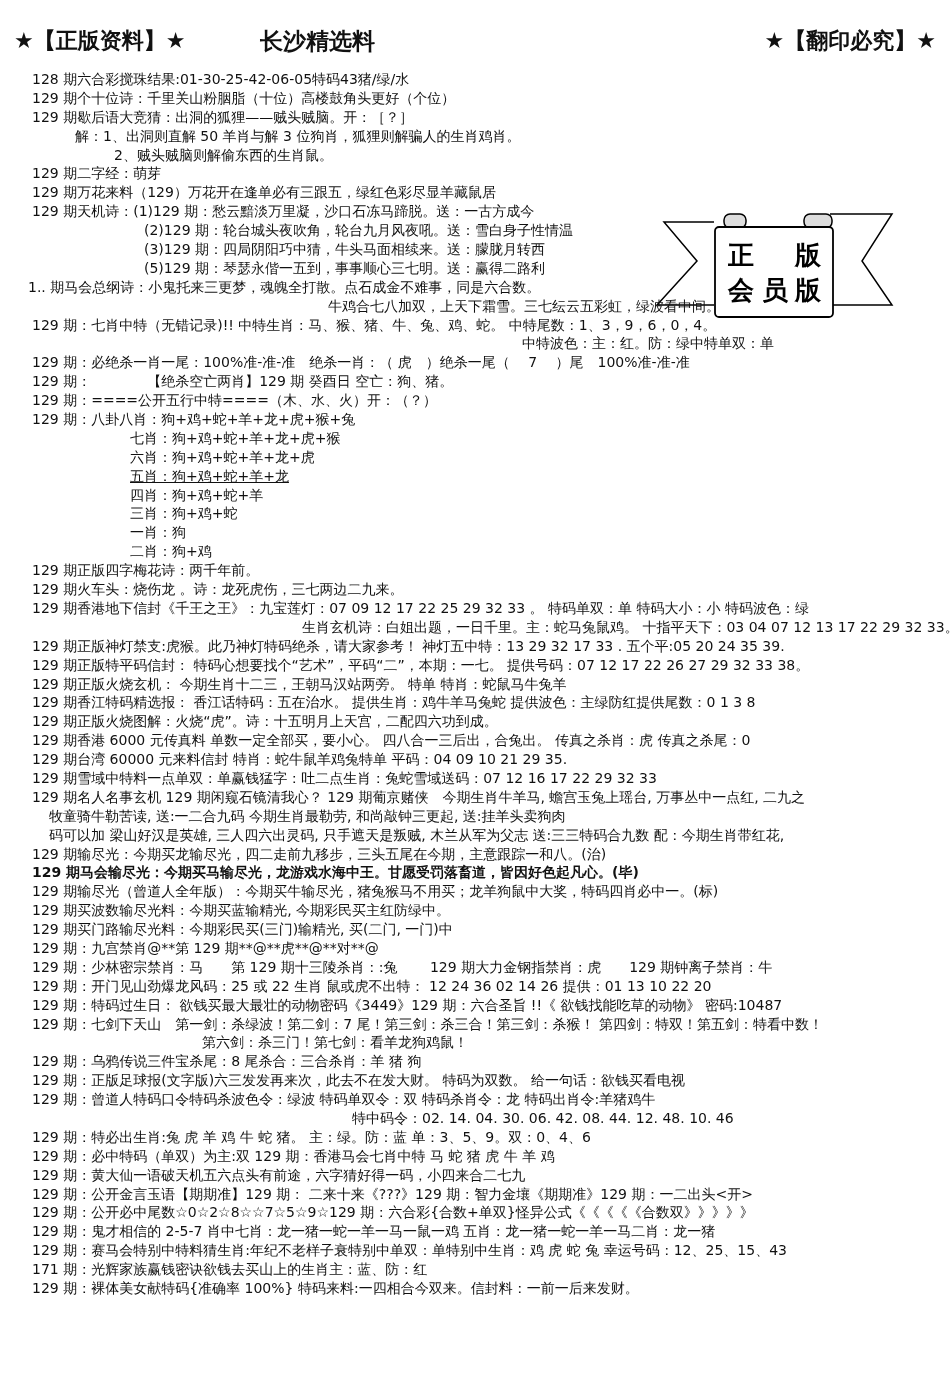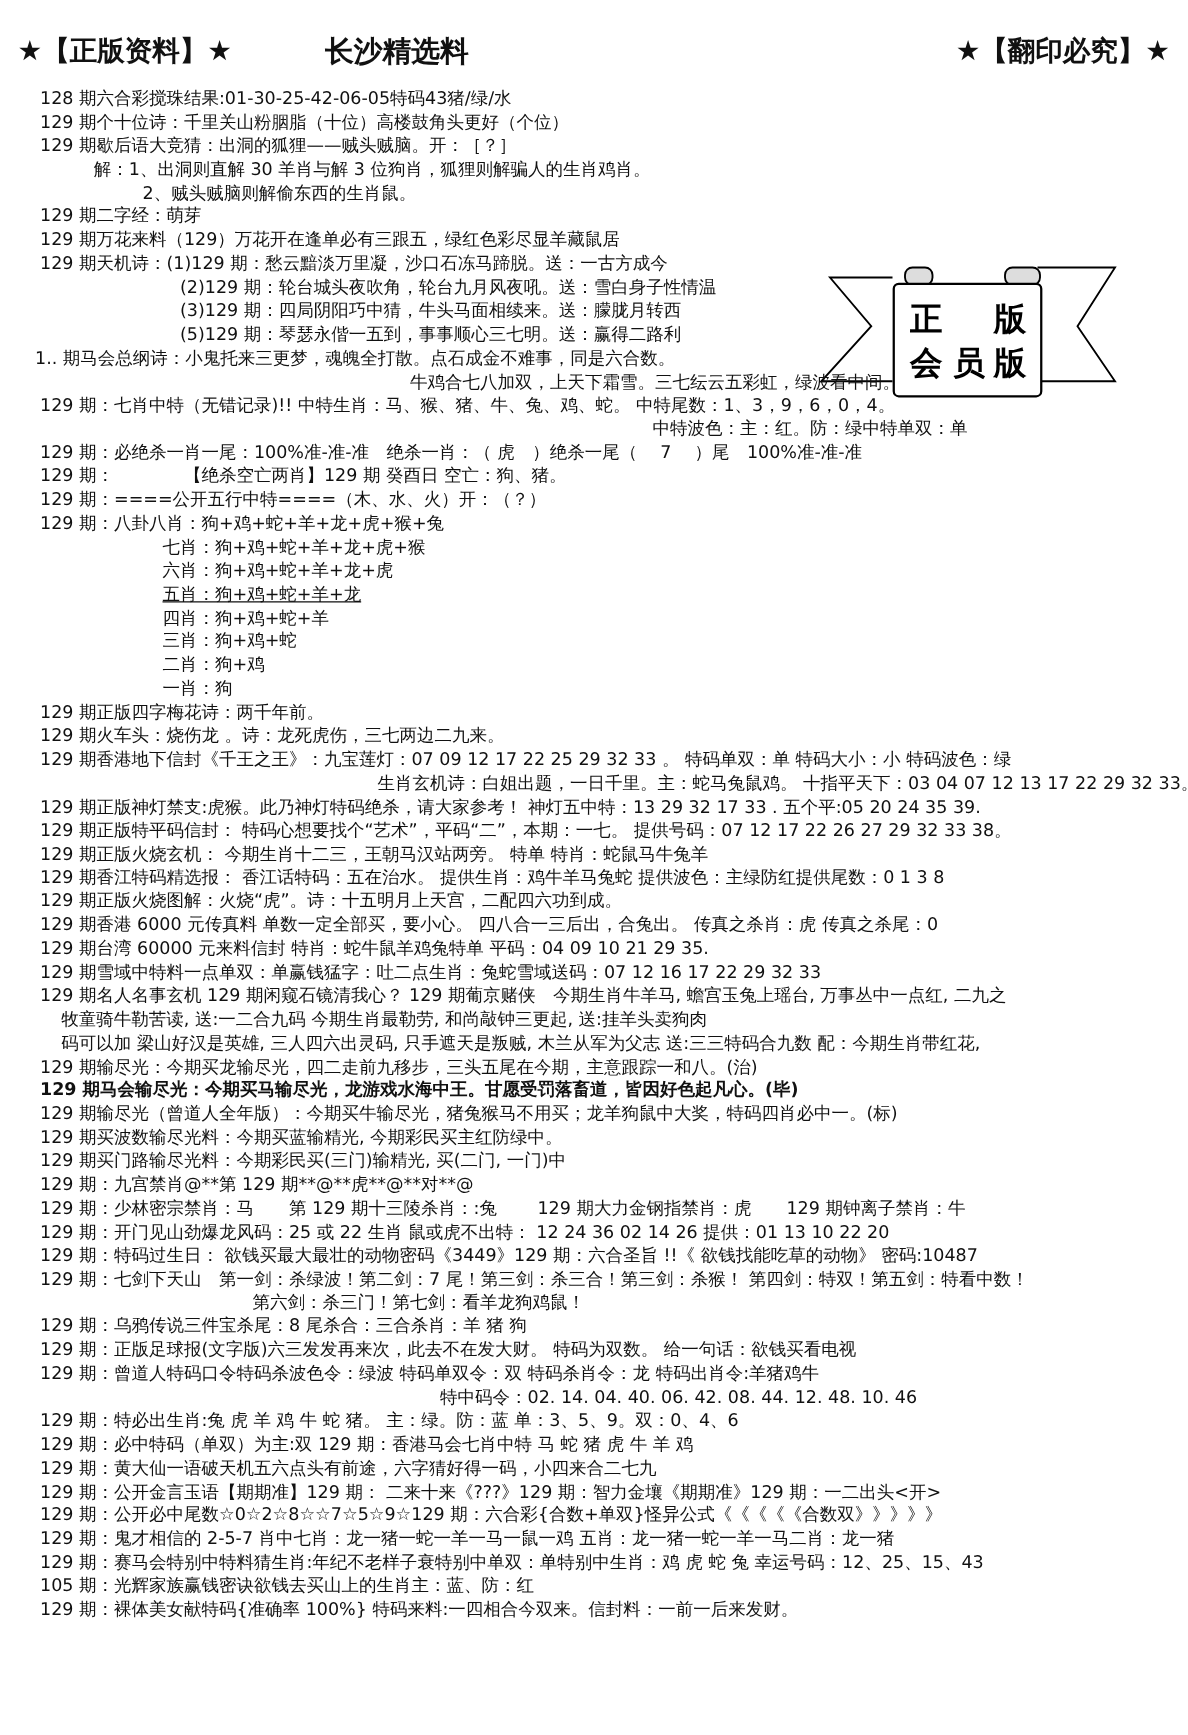--- a/index.html
+++ b/index.html
@@ -54,43 +54,43 @@
   <span class="txt" style="left:143px; top:48px;">版</span>
   <span class="txt" style="left:76px; top:83px;">会</span>
   <span class="txt" style="left:110px; top:83px;">员</span>
   <span class="txt" style="left:143px; top:83px;">版</span>
 </div>
 
 <div class="content" id="content">
     <div class="line" style="padding-left: 0px;">128 期六合彩搅珠结果:01-30-25-42-06-05特码43猪/绿/水</div>
     <div class="line" style="padding-left: 0px;">129 期个十位诗：千里关山粉胭脂（十位）高楼鼓角头更好（个位）</div>
     <div class="line" style="padding-left: 0px;">129 期歇后语大竞猜：出洞的狐狸——贼头贼脑。开：［？］</div>
-    <div class="line" style="padding-left: 43px;">解：1、出洞则直解 30 羊肖与解 3 位狗肖，狐狸则解骗人的生肖鸡肖。</div>
+    <div class="line" style="padding-left: 43px;">解：1、出洞则直解 50 羊肖与解 3 位狗肖，狐狸则解骗人的生肖鸡肖。</div>
     <div class="line" style="padding-left: 82px;">2、贼头贼脑则解偷东西的生肖鼠。</div>
     <div class="line" style="padding-left: 0px;">129 期二字经：萌芽</div>
     <div class="line" style="padding-left: 0px;">129 期万花来料（129）万花开在逢单必有三跟五，绿红色彩尽显羊藏鼠居</div>
     <div class="line" style="padding-left: 0px;">129 期天机诗：(1)129 期：愁云黯淡万里凝，沙口石冻马蹄脱。送：一古方成今</div>
     <div class="line" style="padding-left: 112px;">(2)129 期：轮台城头夜吹角，轮台九月风夜吼。送：雪白身子性情温</div>
     <div class="line" style="padding-left: 112px;">(3)129 期：四局阴阳巧中猜，牛头马面相续来。送：朦胧月转西</div>
     <div class="line" style="padding-left: 112px;">(5)129 期：琴瑟永偕一五到，事事顺心三七明。送：赢得二路利</div>
     <div class="line" style="margin-left: -4px; padding-left: 0px;">1.. 期马会总纲诗：小鬼托来三更梦，魂魄全打散。点石成金不难事，同是六合数。</div>
     <div class="line" style="padding-left: 296px;">牛鸡合七八加双，上天下霜雪。三七纭云五彩虹，绿波看中间。</div>
     <div class="line" style="padding-left: 0px;">129 期：七肖中特（无错记录)!! 中特生肖：马、猴、猪、牛、兔、鸡、蛇。 中特尾数：1、3，9，6，0，4。</div>
     <div class="line" style="padding-left: 490px;">中特波色：主：红。防：绿中特单双：单</div>
     <div class="line" style="padding-left: 0px;">129 期：必绝杀一肖一尾：100%准-准-准　绝杀一肖：（ 虎　）绝杀一尾（　 7　 ）尾　100%准-准-准</div>
     <div class="line" style="padding-left: 0px;">129 期：　　　　【绝杀空亡两肖】129 期 癸酉日 空亡：狗、猪。</div>
     <div class="line" style="padding-left: 0px;">129 期：====公开五行中特====（木、水、火）开：（？）</div>
     <div class="line" style="padding-left: 0px;">129 期：八卦八肖：狗+鸡+蛇+羊+龙+虎+猴+兔</div>
     <div class="line" style="padding-left: 98px;">七肖：狗+鸡+蛇+羊+龙+虎+猴</div>
     <div class="line" style="padding-left: 98px;">六肖：狗+鸡+蛇+羊+龙+虎</div>
     <div class="line" style="padding-left: 98px; text-decoration: underline;">五肖：狗+鸡+蛇+羊+龙</div>
     <div class="line" style="padding-left: 98px;">四肖：狗+鸡+蛇+羊</div>
     <div class="line" style="padding-left: 98px;">三肖：狗+鸡+蛇</div>
+    <div class="line" style="padding-left: 98px;">一肖：狗</div>
     <div class="line" style="padding-left: 98px;">二肖：狗+鸡</div>
-    <div class="line" style="padding-left: 98px;">一肖：狗</div>
     <div class="line" style="padding-left: 0px;">129 期正版四字梅花诗：两千年前。</div>
     <div class="line" style="padding-left: 0px;">129 期火车头：烧伤龙 。诗：龙死虎伤，三七两边二九来。</div>
     <div class="line" style="padding-left: 0px;">129 期香港地下信封《千王之王》：九宝莲灯：07 09 12 17 22 25 29 32 33 。 特码单双：单 特码大小：小 特码波色：绿</div>
     <div class="line" style="padding-left: 270px;">生肖玄机诗：白姐出题，一日千里。主：蛇马兔鼠鸡。 十指平天下：03 04 07 12 13 17 22 29 32 33。</div>
     <div class="line" style="padding-left: 0px;">129 期正版神灯禁支:虎猴。此乃神灯特码绝杀，请大家参考！ 神灯五中特：13 29 32 17 33 . 五个平:05 20 24 35 39.</div>
     <div class="line" style="padding-left: 0px;">129 期正版特平码信封： 特码心想要找个“艺术”，平码“二”，本期：一七。 提供号码：07 12 17 22 26 27 29 32 33 38。</div>
     <div class="line" style="padding-left: 0px;">129 期正版火烧玄机： 今期生肖十二三，王朝马汉站两旁。 特单 特肖：蛇鼠马牛兔羊</div>
     <div class="line" style="padding-left: 0px;">129 期香江特码精选报： 香江话特码：五在治水。 提供生肖：鸡牛羊马兔蛇 提供波色：主绿防红提供尾数：0 1 3 8</div>
     <div class="line" style="padding-left: 0px;">129 期正版火烧图解：火烧“虎”。诗：十五明月上天宫，二配四六功到成。</div>
     <div class="line" style="padding-left: 0px;">129 期香港 6000 元传真料 单数一定全部买，要小心。 四八合一三后出，合兔出。 传真之杀肖：虎 传真之杀尾：0</div>
@@ -106,23 +106,23 @@
     <div class="line" style="padding-left: 0px;">129 期买门路输尽光料：今期彩民买(三门)输精光, 买(二门, 一门)中</div>
     <div class="line" style="padding-left: 0px;">129 期：九宫禁肖@**第 129 期**@**虎**@**对**@</div>
     <div class="line" style="padding-left: 0px;">129 期：少林密宗禁肖：马　　第 129 期十三陵杀肖：:兔　　 129 期大力金钢指禁肖：虎　　129 期钟离子禁肖：牛</div>
     <div class="line" style="padding-left: 0px;">129 期：开门见山劲爆龙风码：25 或 22 生肖 鼠或虎不出特： 12 24 36 02 14 26 提供：01 13 10 22 20</div>
     <div class="line" style="padding-left: 0px;">129 期：特码过生日： 欲钱买最大最壮的动物密码《3449》129 期：六合圣旨 !!《 欲钱找能吃草的动物》 密码:10487</div>
     <div class="line" style="padding-left: 0px;">129 期：七剑下天山　第一剑：杀绿波！第二剑：7 尾！第三剑：杀三合！第三剑：杀猴！ 第四剑：特双！第五剑：特看中数！</div>
     <div class="line" style="padding-left: 170px;">第六剑：杀三门！第七剑：看羊龙狗鸡鼠！</div>
     <div class="line" style="padding-left: 0px;">129 期：乌鸦传说三件宝杀尾：8 尾杀合：三合杀肖：羊 猪 狗</div>
     <div class="line" style="padding-left: 0px;">129 期：正版足球报(文字版)六三发发再来次，此去不在发大财。 特码为双数。 给一句话：欲钱买看电视</div>
     <div class="line" style="padding-left: 0px;">129 期：曾道人特码口令特码杀波色令：绿波 特码单双令：双 特码杀肖令：龙 特码出肖令:羊猪鸡牛</div>
-    <div class="line" style="padding-left: 320px;">特中码令：02. 14. 04. 40. 06. 42. 08. 44. 12. 48. 10. 46</div>
+    <div class="line" style="padding-left: 320px;">特中码令：02. 14. 04. 30. 06. 42. 08. 44. 12. 48. 10. 46</div>
     <div class="line" style="padding-left: 0px;">129 期：特必出生肖:兔 虎 羊 鸡 牛 蛇 猪。 主：绿。防：蓝 单：3、5、9。双：0、4、6</div>
     <div class="line" style="padding-left: 0px;">129 期：必中特码（单双）为主:双 129 期：香港马会七肖中特 马 蛇 猪 虎 牛 羊 鸡</div>
     <div class="line" style="padding-left: 0px;">129 期：黄大仙一语破天机五六点头有前途，六字猜好得一码，小四来合二七九</div>
     <div class="line" style="padding-left: 0px;">129 期：公开金言玉语【期期准】129 期： 二来十来《???》129 期：智力金壤《期期准》129 期：一二出头&lt;开&gt;</div>
     <div class="line" style="padding-left: 0px;">129 期：公开必中尾数☆0☆2☆8☆☆7☆5☆9☆129 期：六合彩{合数+单双}怪异公式《《《《《合数双》》》》》</div>
     <div class="line" style="padding-left: 0px;">129 期：鬼才相信的 2-5-7 肖中七肖：龙一猪一蛇一羊一马一鼠一鸡 五肖：龙一猪一蛇一羊一马二肖：龙一猪</div>
     <div class="line" style="padding-left: 0px;">129 期：赛马会特别中特料猜生肖:年纪不老样子衰特别中单双：单特别中生肖：鸡 虎 蛇 兔 幸运号码：12、25、15、43</div>
-    <div class="line" style="padding-left: 0px;">105 期：光辉家族赢钱密诀欲钱去买山上的生肖主：蓝、防：红</div>
+    <div class="line" style="padding-left: 0px;">171 期：光辉家族赢钱密诀欲钱去买山上的生肖主：蓝、防：红</div>
     <div class="line" style="padding-left: 0px;">129 期：裸体美女献特码{准确率 100%} 特码来料:一四相合今双来。信封料：一前一后来发财。</div>
   </div>
 
 </body></html>

